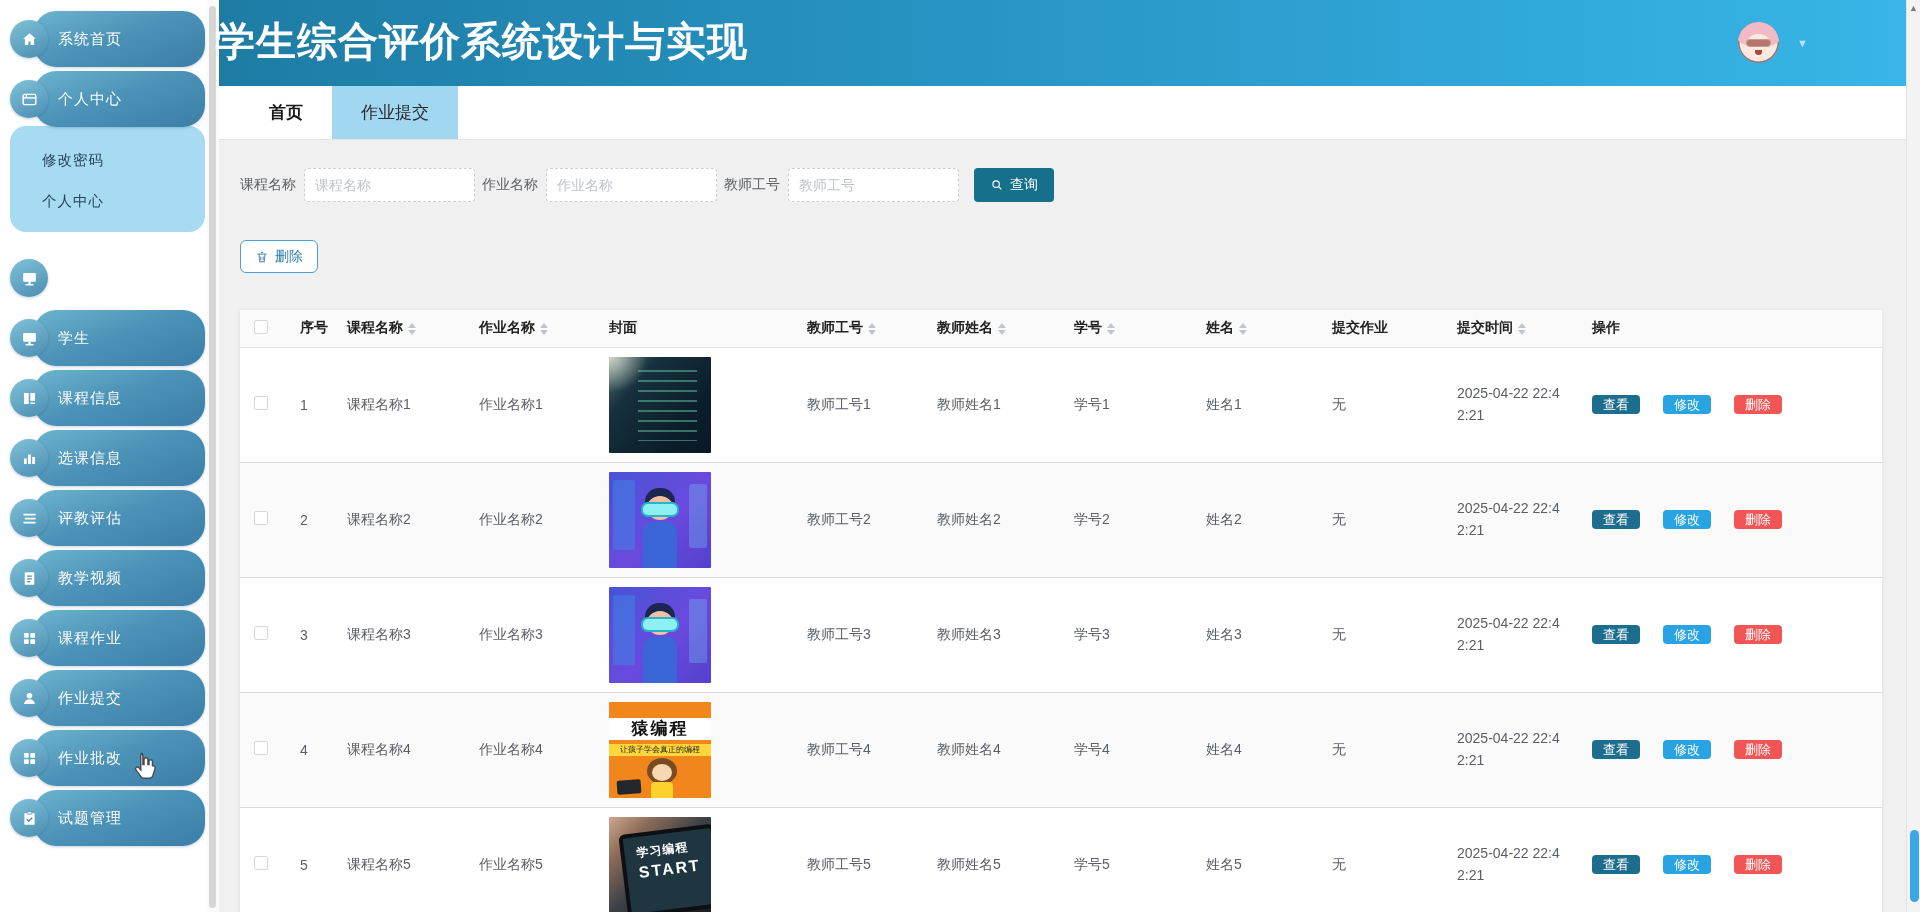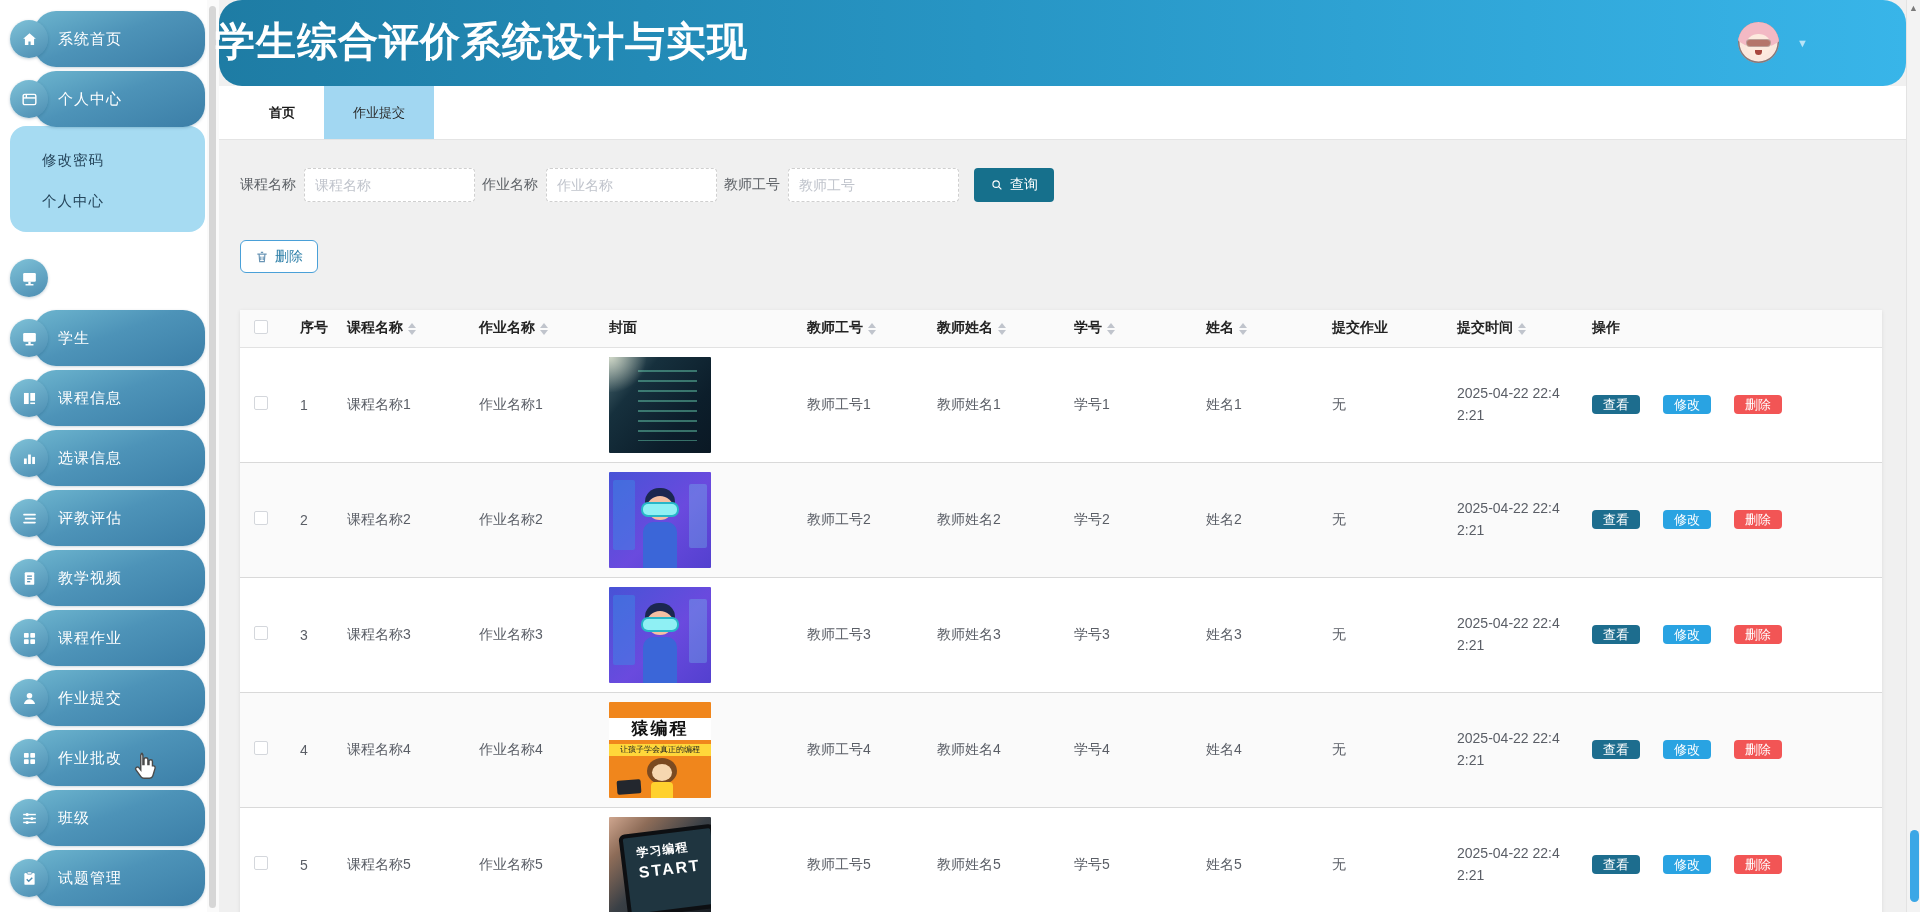--- a/index.html
+++ b/index.html
@@ -18,33 +18,33 @@
     background:linear-gradient(160deg,#6cb4ce 0%,#4d93b8 45%,#3b7ea7 100%);
     display:flex; align-items:center; padding-left:24px; box-shadow:0 1px 3px rgba(0,60,90,.22); }
   .side-pill span { color:#fff; font-size:15px; letter-spacing:1px; }
   .submenu { margin:-11px 2px 24px 10px; background:#a6dbf2; border-radius:16px; padding:14px 0 10px 0; }
   .submenu-item { height:41px; display:flex; align-items:center; padding-left:32px; font-size:14.5px; color:#26465c; cursor:pointer; letter-spacing:1px; }
   .side-scrollbar { position:absolute; left:207px; top:0; bottom:0; width:12px; background:#fafafa; }
   .side-scrollbar .thumb { position:absolute; left:2px; top:6px; bottom:4px; width:7px; border-radius:4px; background:#d6d6d6; }
 
   
   .main { position:absolute; left:219px; right:14px; top:0; bottom:0; background:#f0f0f0; }
-  .banner { position:relative; height:86px; background:linear-gradient(90deg,#1e7ca4 0%,#2795c4 45%,#38b5e9 100%);border-radius:23px; }
+  .banner { position:relative; height:86px; background:linear-gradient(90deg,#1e7ca4 0%,#2795c4 45%,#38b5e9 100%); }
   .banner h1 { position:absolute; left:-4px; top:14px; color:#fff; font-size:40px; font-weight:bold; letter-spacing:1px; white-space:nowrap; }
   .avatar-wrap { position:absolute; right:98px; top:22px; display:flex; align-items:center; cursor:pointer; }
   .avatar { width:41px; height:41px; border-radius:50%; position:relative; overflow:hidden; background:#fbe7dd; box-shadow:inset 0 0 0 1.5px rgba(40,30,40,.55); }
   .avatar .hair { position:absolute; left:-4px; top:-8px; width:50px; height:34px; border-radius:50%; background:#f3b9c4; }
   .avatar .face { position:absolute; left:8px; top:12px; width:25px; height:22px; border-radius:50%; background:#fdeade; }
   .avatar .glasses { position:absolute; left:9px; top:18px; width:23px; height:6px; border-radius:3px; background:#b5756a; box-shadow:0 0 0 1px rgba(90,50,50,.4); }
   .avatar .mouth { position:absolute; left:17px; top:28px; width:7px; height:5px; border-radius:0 0 6px 6px; background:#a8473f; }
   .avatar-caret { margin-left:18px; font-size:11px; color:#b8e4f7; }
 
   
   .tabbar { height:54px; background:#fff; border-bottom:1px solid #e4e4e4; display:flex; align-items:stretch; padding-left:21px; }
-  .tab { display:flex; align-items:center; justify-content:center; padding:0 29px; font-size:13px; color:#1a1a1a; font-weight:bold; cursor:pointer; }
+  .tab { display:flex; align-items:center; justify-content:center; padding:0 29px; font-size:17px; color:#1a1a1a; font-weight:bold; cursor:pointer; }
   .tab.active { background:#a2d7f2; font-weight:normal; color:#2b2b2b; }
 
   
   .content { position:relative; padding:28px 24px 0 21px; }
   .filter-row { display:flex; align-items:center; }
   .filter-group { display:flex; align-items:center; margin-right:7px; }
   .filter-label { font-size:14px; color:#5d6166; margin-right:8px; white-space:nowrap; }
   .filter-input { width:171px; height:34px; border:1px dashed #cfcfcf; border-radius:4px; background:#fff; padding:0 10px; font-size:14px; color:#333; font-family:inherit; }
   .filter-input::placeholder { color:#c0c4cc; }
   .search-btn { margin-left:8px; height:34px; padding:0 16px; border:none; border-radius:4px; background:#16708c; color:#fff; font-size:14px; display:flex; align-items:center; cursor:pointer; font-family:inherit; }
@@ -234,35 +234,20 @@
         <div class="side-icon">
           <svg viewBox="0 0 24 24">
             <rect x="5" y="5" width="6" height="6" rx="1" fill="#fff"></rect>
             <rect x="13" y="5" width="6" height="6" rx="1" fill="#fff"></rect>
             <rect x="5" y="13" width="6" height="6" rx="1" fill="#fff"></rect>
             <rect x="13" y="13" width="6" height="6" rx="1" fill="#fff"></rect>
           </svg>
         </div>
         <div class="side-pill">
           <span>作业批改</span>
-        </div>
-      </div>
-      <div class="side-item">
-        <div class="side-icon">
-          <svg viewBox="0 0 24 24">
-            <line x1="4" y1="7" x2="20" y2="7" stroke="#fff" stroke-width="1.8"></line>
-            <circle cx="9" cy="7" r="2" fill="#fff"></circle>
-            <line x1="4" y1="12" x2="20" y2="12" stroke="#fff" stroke-width="1.8"></line>
-            <circle cx="15" cy="12" r="2" fill="#fff"></circle>
-            <line x1="4" y1="17" x2="20" y2="17" stroke="#fff" stroke-width="1.8"></line>
-            <circle cx="9" cy="17" r="2" fill="#fff"></circle>
-          </svg>
-        </div>
-        <div class="side-pill">
-          <span>班级</span>
         </div>
       </div>
       <div class="side-item">
         <div class="side-icon">
           <svg viewBox="0 0 24 24">
             <rect x="5.5" y="5" width="13" height="15" rx="1.5" fill="#fff"></rect>
             <rect x="9" y="3.5" width="6" height="3" rx="1" fill="#fff" stroke="#4c8db2" stroke-width="1"></rect>
             <path d="M8.5 13l2.5 2.5 4.5-4.5" fill="none" stroke="#4c8db2" stroke-width="1.8"></path>
           </svg>
         </div>

